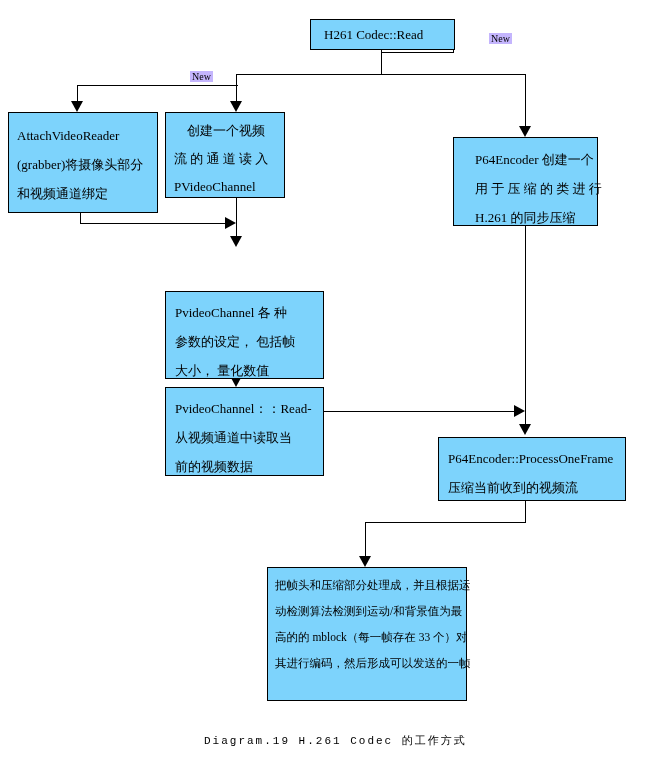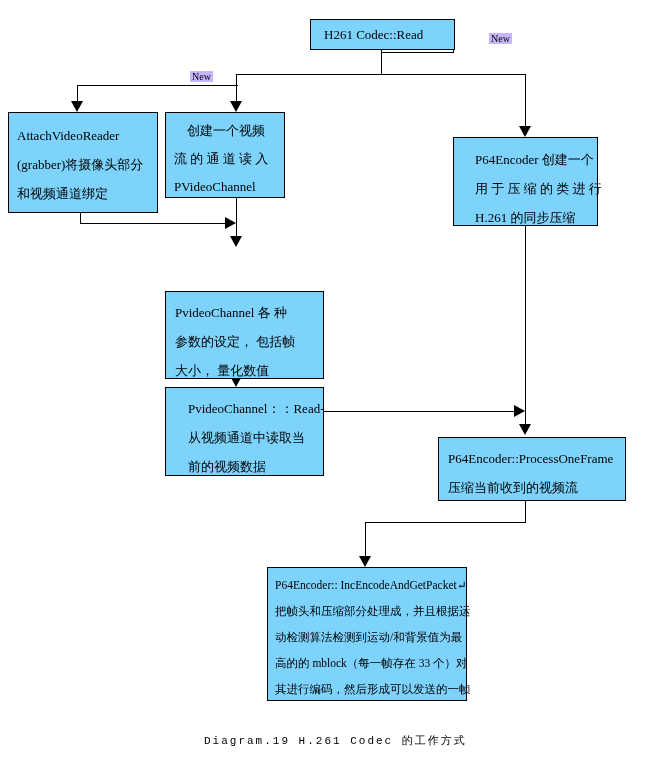--- a/index.html
+++ b/index.html
@@ -120,33 +120,32 @@
     <div class="ln">用 于 压 缩 的 类 进 行</div>
     <div class="ln">H.261 的同步压缩</div>
   </div>
 
   <div class="node" style="left:165px;top:247px;width:159px;height:88px;padding:6px 9px;margin-top:44px;">
     <div class="ln">PvideoChannel 各 种</div>
     <div class="ln">参数的设定， 包括帧</div>
     <div class="ln">大小， 量化数值</div>
   </div>
 
-  <div class="node" style="left:165px;top:387px;width:159px;height:89px;padding:6px 22px;">
+  <div class="node" style="left:165px;top:387px;width:159px;height:89px;padding:6px 9px;">
     <div class="ln">PvideoChannel：：Read-</div>
     <div class="ln">从视频通道中读取当</div>
     <div class="ln">前的视频数据</div>
   </div>
 
   <div class="node" style="left:438px;top:437px;width:188px;height:64px;padding:6px 9px;">
     <div class="ln">P64Encoder::ProcessOneFrame</div>
     <div class="ln">压缩当前收到的视频流</div>
   </div>
 
   <div class="node" style="left:267px;top:567px;width:200px;height:134px;font-size:11.5px;line-height:26px;padding:4px 7px;">
-    <div class="ln">P64Encoder:: IncEncodeAndGetPacket↵</div>
     <div class="ln">把帧头和压缩部分处理成，并且根据运</div>
     <div class="ln">动检测算法检测到运动/和背景值为最</div>
     <div class="ln">高的的 mblock（每一帧存在 33 个）对</div>
     <div class="ln">其进行编码，然后形成可以发送的一帧</div>
   </div>
 
   <div class="caption">Diagram.19 H.261 Codec 的工作方式</div>
 
 </div>
 

